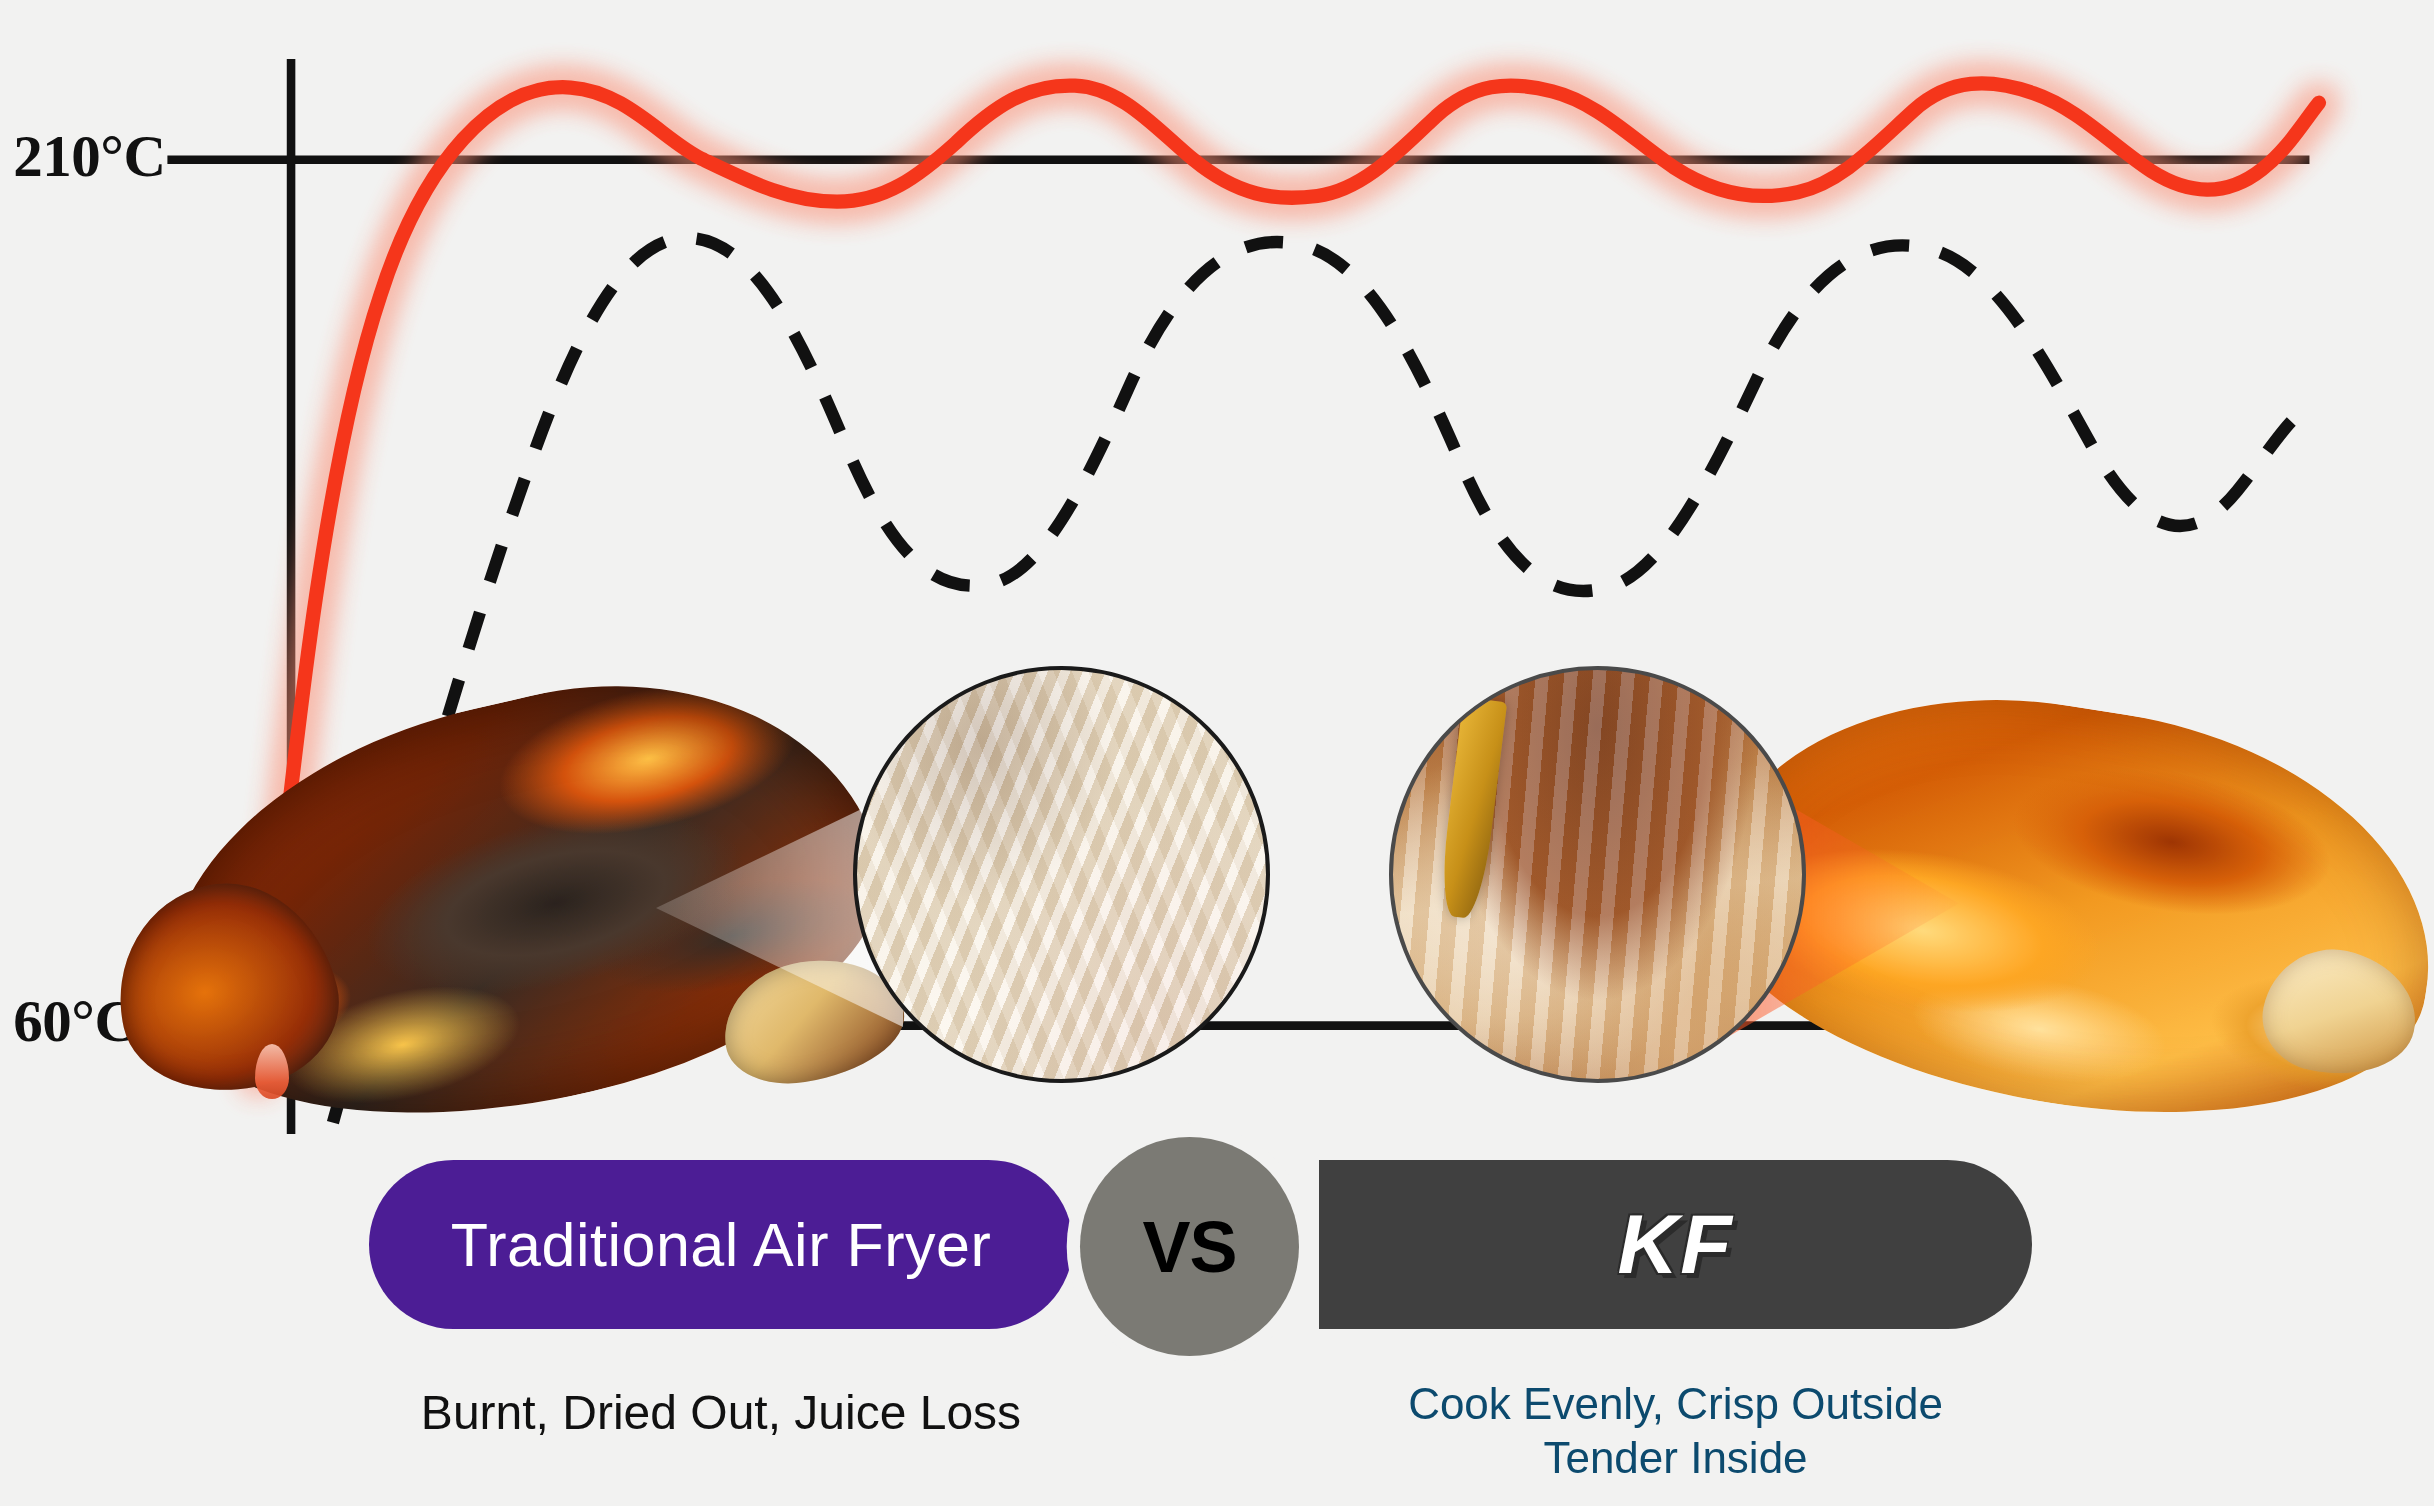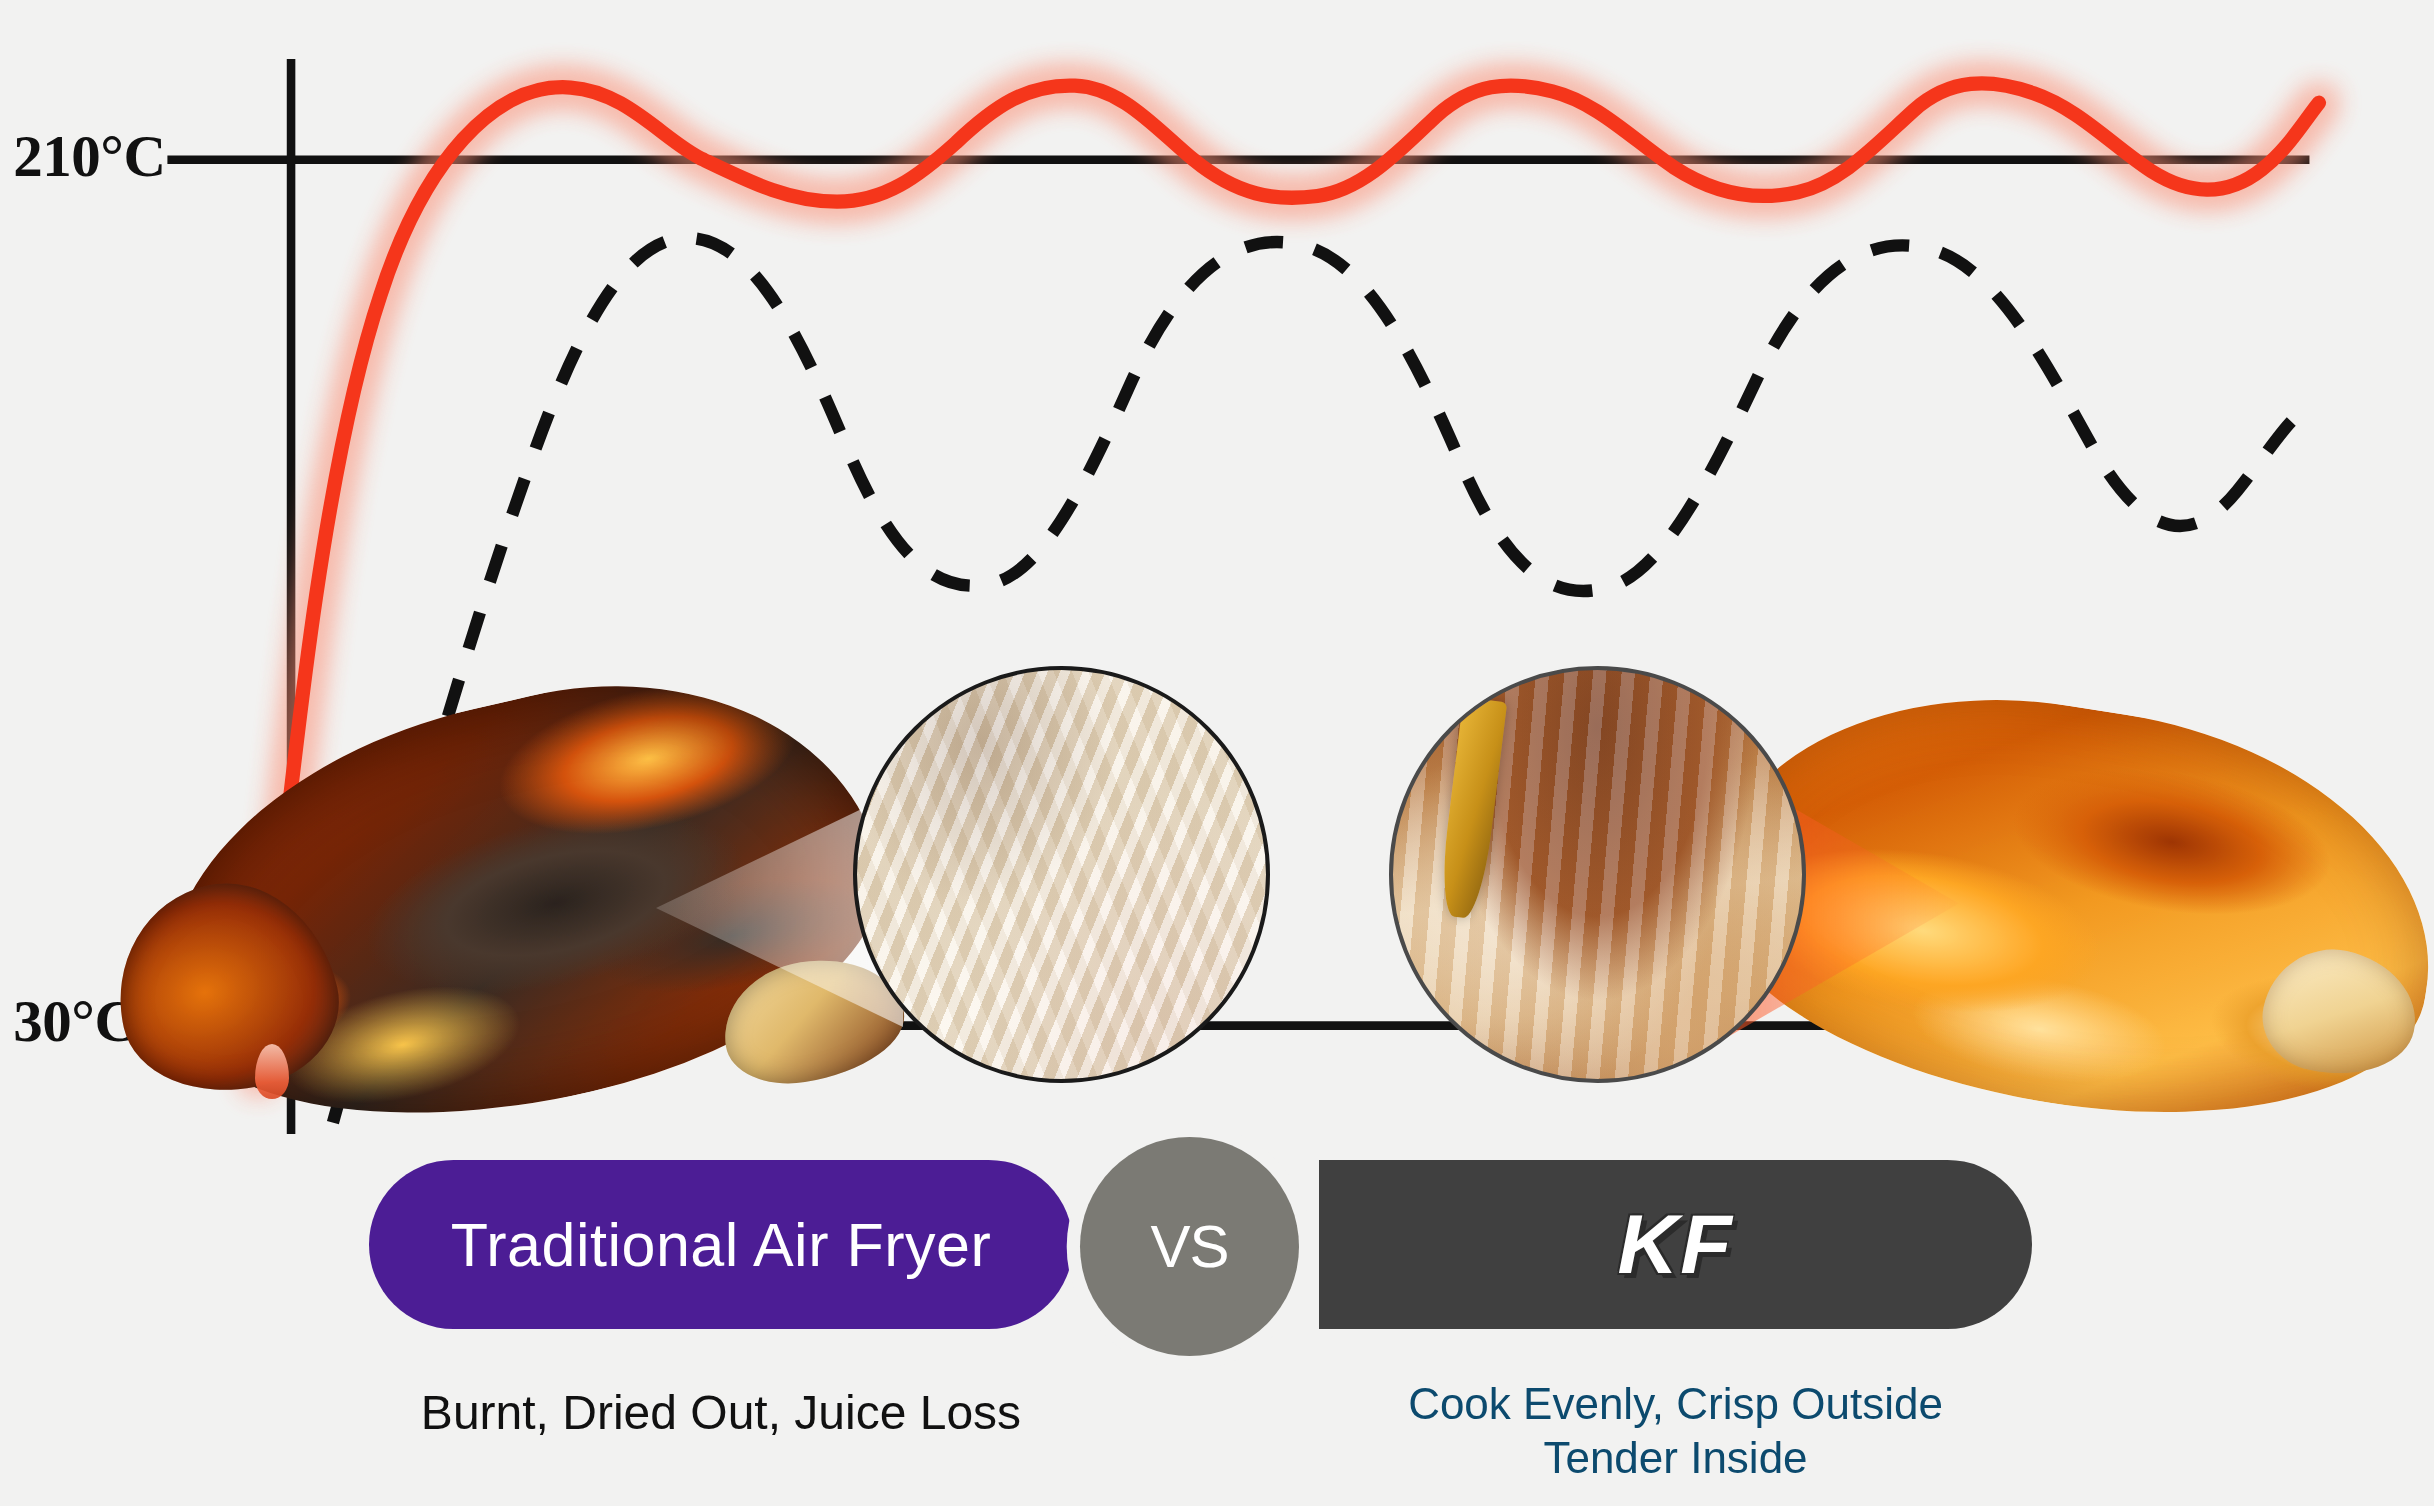--- a/index.html
+++ b/index.html
@@ -152,21 +152,21 @@
     letter-spacing:1.9px;
     text-shadow:4.8px 4.8px 0 #2b2b2b, -1.9px -1.9px 0 #2b2b2b, 1.9px -1.9px 0 #2b2b2b, -1.9px 1.9px 0 #2b2b2b;
   }
 
   #vs-badge{
     position:absolute;left:1080px;top:1137px;width:219px;height:219px;
     background:#7b7a74;border-radius:50%;
     display:flex;align-items:center;justify-content:center;
     box-shadow:0 0 0 13.3px #f2f2f1;
   }
-  #vs-badge span{color:#ffffff;font-size:60px;font-weight:normal;letter-spacing:-1px;}
+  #vs-badge span{color:#000000;font-size:72px;font-weight:bold;letter-spacing:-1px;}
 
   
   .caption{position:absolute;text-align:center;white-space:pre-line;line-height:1.22;}
   #cap-left{left:369px;top:1384px;width:704px;font-size:48px;color:#111;}
   #cap-right{left:1319px;top:1377px;width:713px;font-size:44px;color:#0c4a6e;}
 </style>
 </head>
 <body>
 
 <div id="stage">
@@ -236,21 +236,21 @@
              C 1440 276, 1490 380, 1540 496
              C 1590 608, 1640 634, 1695 616
              C 1750 598, 1800 498, 1850 392
              C 1902 286, 1962 244, 2030 262
              C 2098 280, 2150 380, 2200 470
              C 2250 558, 2300 580, 2352 516
              C 2392 466, 2412 430, 2428 432"></path>
   </svg>
 
   <div class="axlabel" id="lbl-210">210°C</div>
-  <div class="axlabel" id="lbl-60">30°C</div>
+  <div class="axlabel" id="lbl-60">60°C</div>
 
   <div class="food" id="burnt"></div>
   <div class="food" id="burnt-bone"></div>
   <div class="food" id="burnt-drip"></div>
 
   <div class="food" id="golden"></div>
   <div class="food" id="golden-bone"></div>
 
   <div class="cone" id="cone-left"></div>
   <div class="cone" id="cone-right"></div>

